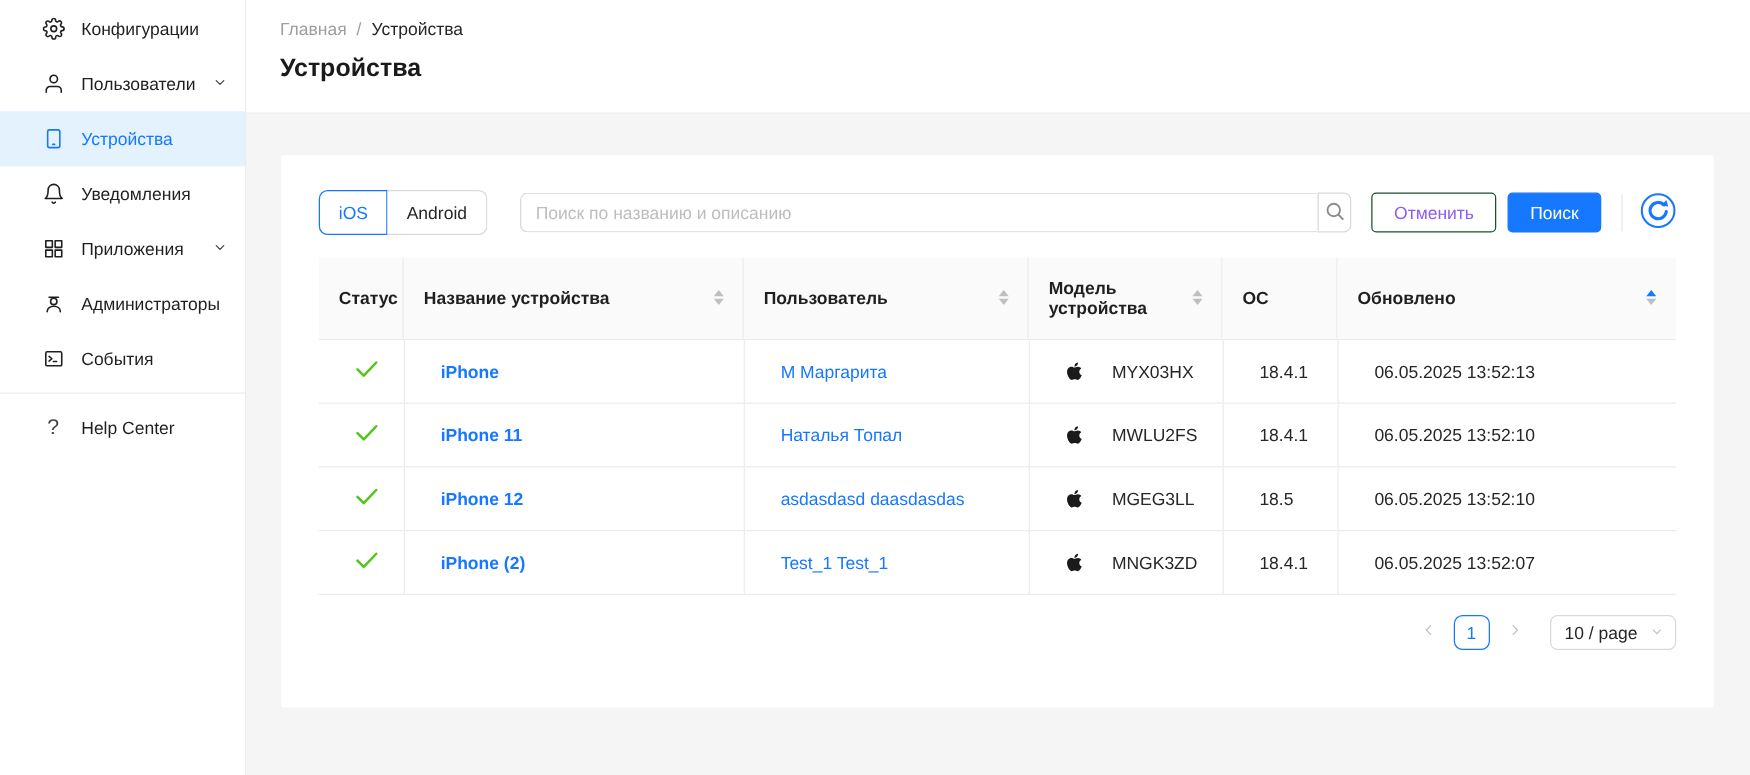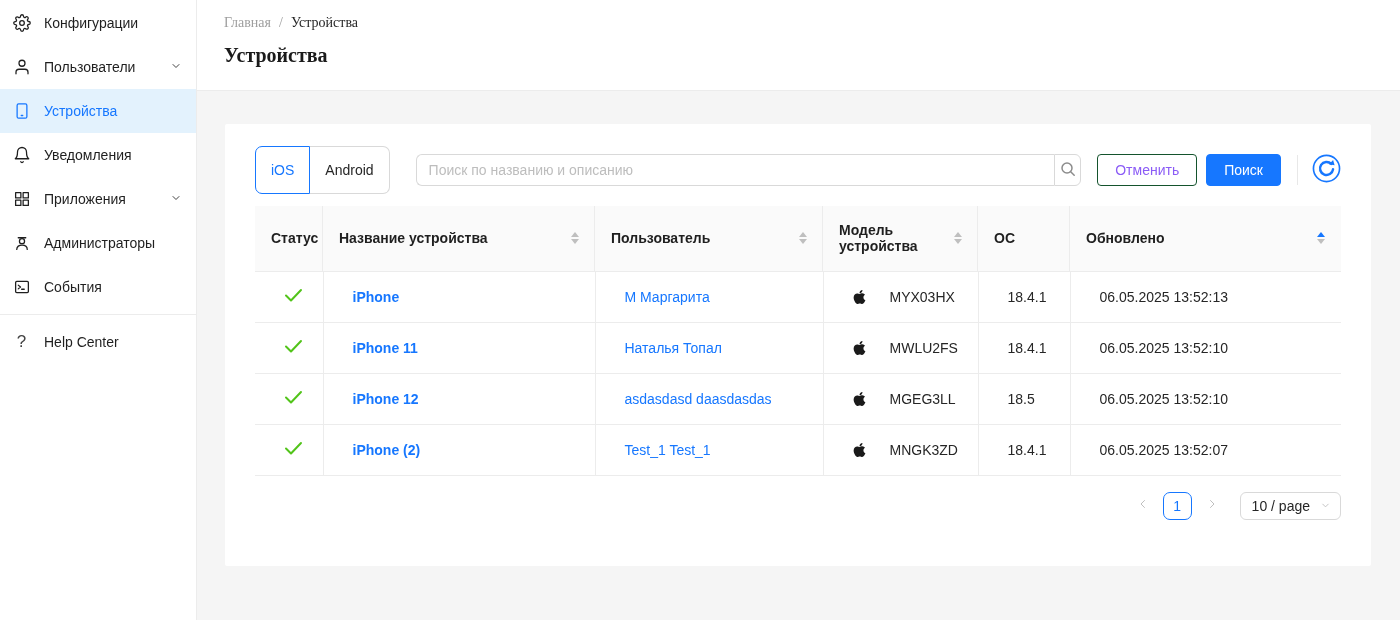--- a/index.html
+++ b/index.html
@@ -3,46 +3,46 @@
 <meta charset="utf-8">
 <style>
   * { margin:0; padding:0; box-sizing:border-box; }
   html,body { width:1400px; height:620px; overflow:hidden; }
   body { font-family:"Liberation Sans", sans-serif; font-size:14px; color:#262626; background:#f5f5f5; }
 
   .app { display:flex; width:1400px; height:620px; }
 
   
   .sidebar { width:197px; flex-shrink:0; background:#fff; border-right:1px solid #ececec; display:flex; flex-direction:column; padding-top:1px; }
-  .side-item { height:44px; display:flex; align-items:center; gap:13px; padding:0 14px 0 12px; cursor:pointer; color:#1f1f1f; }
+  .side-item { height:44px; display:flex; align-items:center; gap:13px; padding:0 14px 0 33px; cursor:pointer; color:#1f1f1f; }
   .side-item .ico { width:19px; height:19px; display:flex; align-items:center; justify-content:center; flex-shrink:0; }
   .side-item .ico svg { width:18px; height:18px; stroke:#1f1f1f; fill:none; stroke-width:1.7; stroke-linecap:round; stroke-linejoin:round; }
   .side-item .lbl { flex:1; font-size:14px; }
   .side-item .chev svg { width:12px; height:12px; stroke:#434343; fill:none; stroke-width:2; stroke-linecap:round; stroke-linejoin:round; }
   .side-item.active { background:#e3f2fd; color:#1677ff; }
   .side-item.active .ico svg { stroke:#1677ff; }
   .side-divider { border-top:1px solid #ececec; margin:5px 0; }
   .qmark { font-size:17px; color:#434343; width:18px; text-align:center; }
 
   
   .main { flex:1; display:flex; flex-direction:column; background:#f5f5f5; min-width:0; }
-  .page-header { background:#fff; height:91px; border-bottom:1px solid #ececec; padding:15px 24px 0 27px;font-family:Liberation Serif, serif; }
+  .page-header { background:#fff; height:91px; border-bottom:1px solid #ececec; padding:15px 24px 0 27px; }
   .breadcrumb { font-size:14px; display:flex; gap:8px; align-items:center; }
   .bc-root { color:#9e9e9e; cursor:pointer; }
   .bc-sep { color:#9e9e9e; }
   .bc-current { color:#262626; }
   .page-title { margin-top:13px; font-size:20px; font-weight:700; color:#1a1a1a; }
 
   .content { flex:1; padding:33px 29px 0 28px; }
   .card { background:#fff; border-radius:2px; height:442px; padding:30px; }
 
   
   .toolbar { display:flex; align-items:center; height:32px; }
   .tab-group { display:flex; }
-  .tab { height:48px; display:flex; align-items:center; padding:0 15px; background:#fff; border:1px solid #d9d9d9; font-size:14px; cursor:pointer; color:#262626; }
+  .tab { height:36px; display:flex; align-items:center; padding:0 15px; background:#fff; border:1px solid #d9d9d9; font-size:14px; cursor:pointer; color:#262626; }
   .tab:first-child { border-radius:7px 0 0 7px; }
   .tab:last-child { border-radius:0 7px 7px 0; border-left:none; }
   .tab.active { border:1px solid #1677ff; color:#1677ff; }
   .tab.active + .tab { border-left:none; }
 
   .search-group { display:flex; flex:1; margin-left:26px; height:32px; }
   .search-input { flex:1; min-width:0; border:1px solid #d9d9d9; border-right:none; border-radius:6px 0 0 6px; padding:0 12px; font-size:14px; font-family:"Liberation Sans",sans-serif; color:#262626; outline:none; }
   .search-input::placeholder { color:#bdbdbd; }
   .search-suffix { width:27px; border:1px solid #d9d9d9; border-radius:0 6px 6px 0; background:#fff; display:flex; align-items:center; justify-content:center; cursor:pointer; }
   .search-suffix svg { width:16px; height:16px; stroke:#8c8c8c; fill:none; stroke-width:1.5; stroke-linecap:round; }

